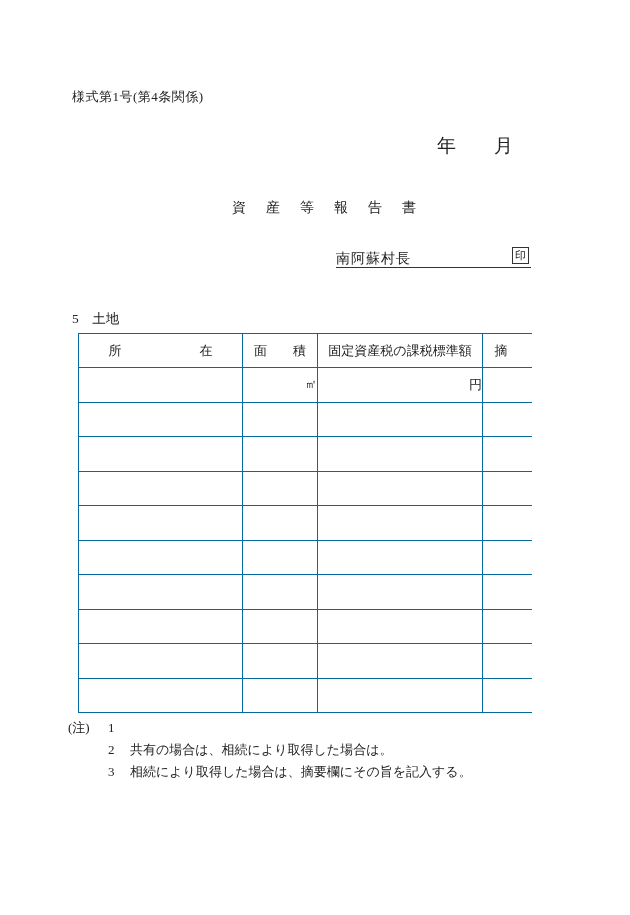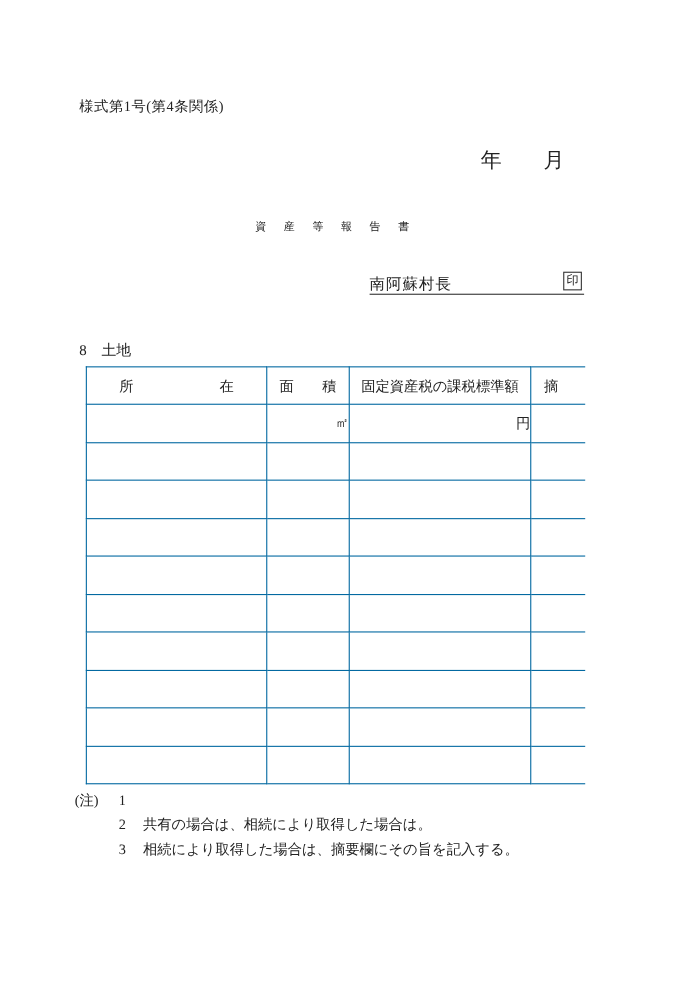--- a/index.html
+++ b/index.html
@@ -28,21 +28,21 @@
     position: absolute;
     left: 437px;
     top: 133px;
     font-size: 19px;
     white-space: pre;
   }
   .doc-title {
     position: absolute;
     left: 232px;
     top: 199px;
-    font-size: 10px;
+    font-size: 14px;
     letter-spacing: 3px;
     white-space: pre;
     font-family: Liberation Mono, monospace;
   }
   .addressee {
     position: absolute;
     left: 336px;
     top: 250px;
     font-size: 14px;
     letter-spacing: 1px;
@@ -130,21 +130,21 @@
   <div class="doc-title">資　産　等　報　告　書</div>
 
   <div class="addressee">南阿蘇村長</div>
 
   <div class="signature-line"></div>
 
   <div class="seal-box">
     <span>印</span>
   </div>
 
-  <div class="section-label">8　土地</div>
+  <div class="section-label">5　土地</div>
 
   <table class="land-table">
     <colgroup>
       <col style="width:164px">
       <col style="width:75px">
       <col style="width:165px">
       <col style="width:76px">
     </colgroup>
     <thead>
       <tr>

